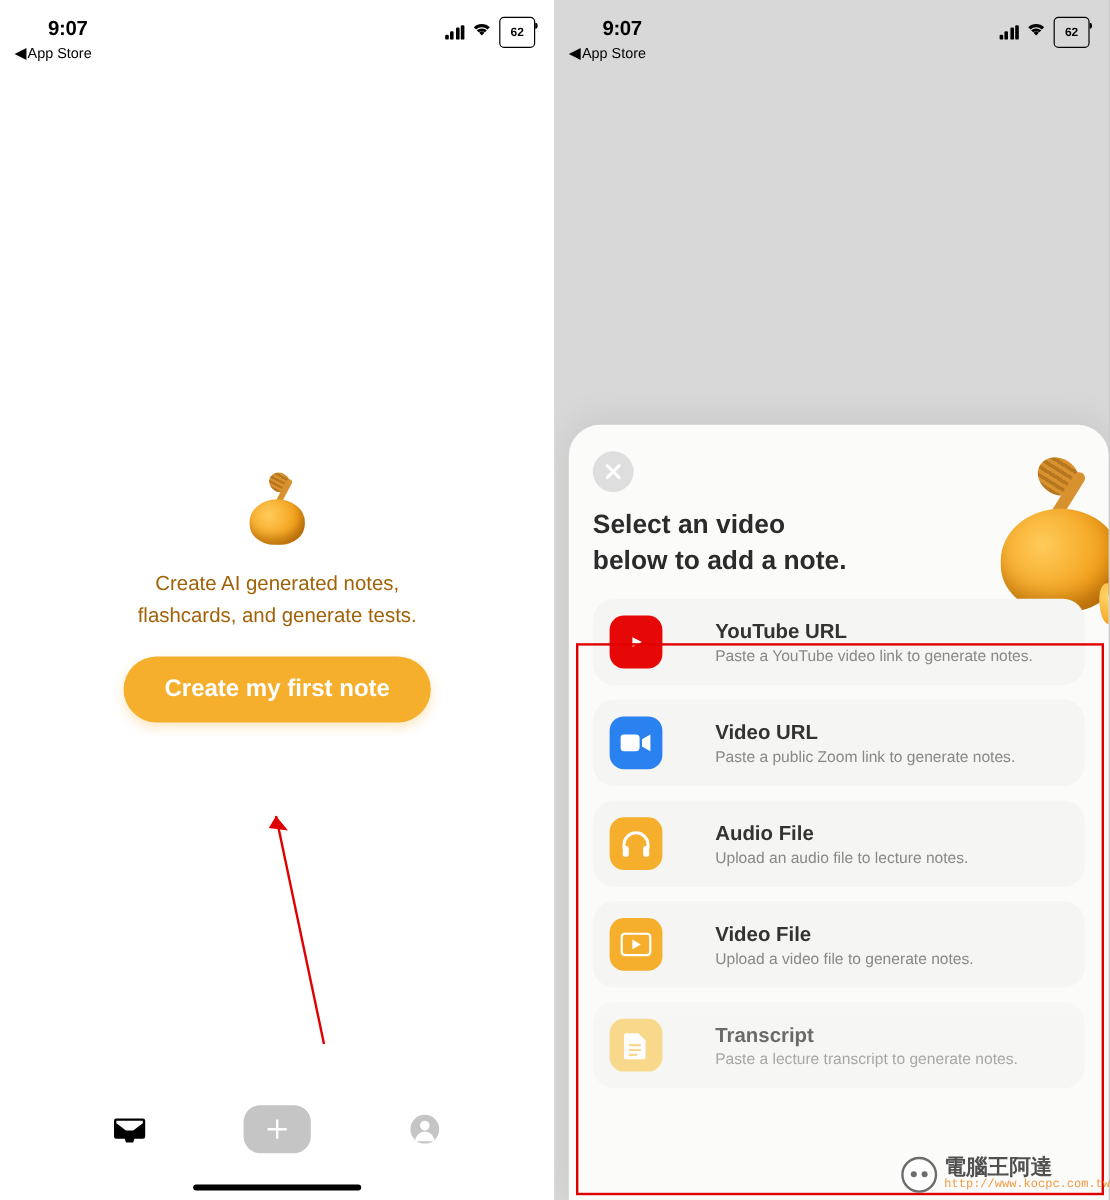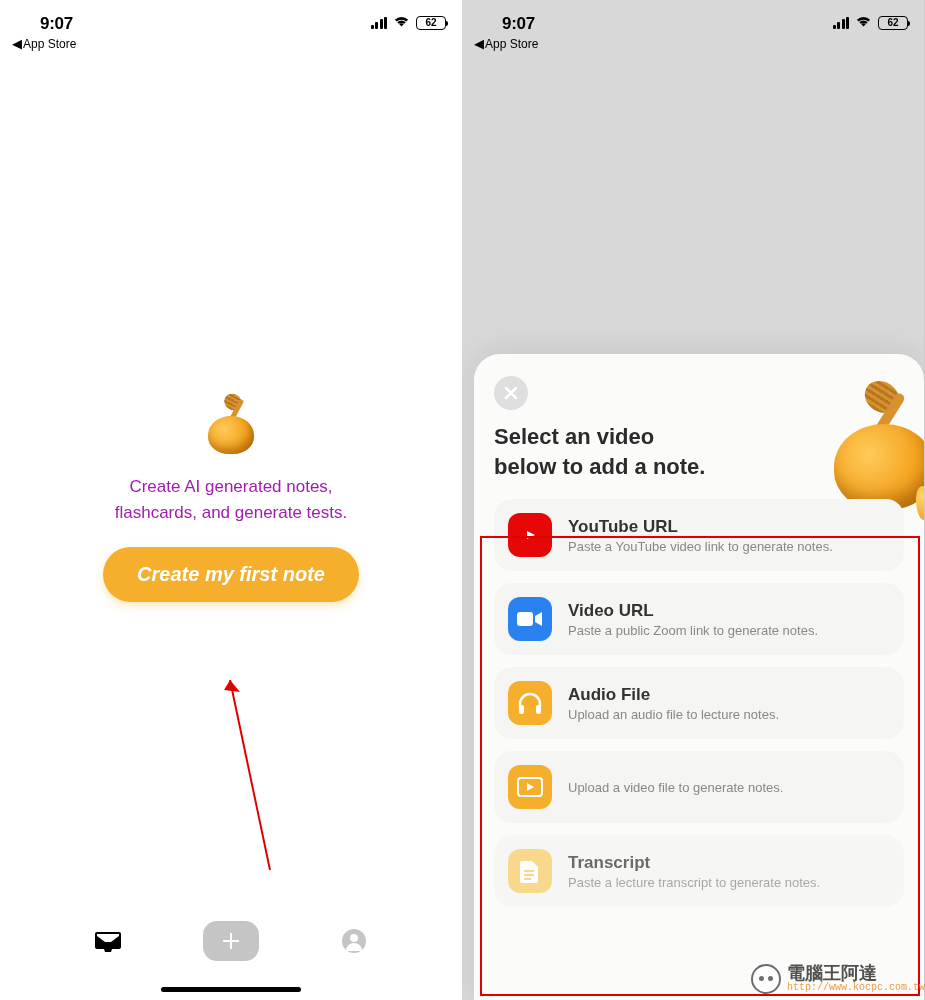--- a/index.html
+++ b/index.html
@@ -30,21 +30,21 @@
     height: 36px;
     font-weight: 600;
   }
   .status-time { font-size: 17px; letter-spacing: -0.3px; }
   .status-icons { display: flex; align-items: center; gap: 6px; }
   .status-cell { display:flex; gap:1.5px; align-items:flex-end; height:12px;}
   .status-cell span{ width:3px; background:#000; border-radius:1px;}
   .status-cell span:nth-child(1){height:4px;} .status-cell span:nth-child(2){height:7px;}
   .status-cell span:nth-child(3){height:10px;} .status-cell span:nth-child(4){height:12px;}
   .status-wifi svg{width:17px;height:13px;}
-  .status-batt { position:relative; width:30px; height:14px; border:1.5px solid #000; border-radius:4px; display:flex; align-items:flex-start; justify-content:center;}
+  .status-batt { position:relative; width:30px; height:26px; border:1.5px solid #000; border-radius:4px; display:flex; align-items:center; justify-content:center;}
   .status-batt::after{content:""; position:absolute; right:-3px; top:4px; width:2px; height:5px; background:#000; border-radius:0 2px 2px 0;}
   .status-batt-txt{font-size:10px; font-weight:700;}
   .breadcrumb { font-size:12px; padding:0 12px 6px; display:flex; align-items:center; gap:1px;}
   .breadcrumb-arrow{font-size:13px;}
 
   
   .center-stage {
     position:absolute; top:0; left:0; right:0; bottom:0;
     display:flex; flex-direction:column; align-items:center; justify-content:center;
     padding:0 30px; text-align:center;
@@ -56,26 +56,25 @@
     box-shadow: inset -3px -6px 8px rgba(120,60,0,.4);
   }
   .honey-pot .stick{
     width:5px; height:28px; background:#d8912f; position:absolute; top:0; left:30px;
     transform:rotate(28deg); border-radius:3px;
   }
   .honey-pot .dipper{
     width:18px; height:16px; background:repeating-linear-gradient(#d8912f,#d8912f 2px,#b6771f 2px,#b6771f 4px);
     border-radius:50%; position:absolute; top:-4px; left:21px; transform:rotate(28deg);
   }
-  .onboard-text{ font-size:17px; color:#a21caf; line-height:1.5; margin-bottom:22px;}
+  .onboard-text{ font-size:17px; color:#a16207; line-height:1.5; margin-bottom:22px;}
   .primary-btn{
     background:#f5af2d; color:#fff; font-size:20px; font-weight:600;
     padding:16px 34px; border:none; border-radius:999px; cursor:pointer;
     box-shadow:0 4px 10px rgba(245,175,45,.3);
-    font-style:italic;
   }
 
   
   .arrow-annot{
     position:absolute; left:210px; top:670px; width:80px; height:210px; pointer-events:none;
   }
 
   
   .tab-bar{
     position:absolute; bottom:0; left:0; right:0; height:92px;
@@ -130,21 +129,21 @@
   }
   .opt-icon{
     width:44px; height:44px; border-radius:12px; flex-shrink:0;
     display:flex; align-items:center; justify-content:center; color:#fff;
   }
   .ic-youtube{ background:#e60707;}
   .ic-zoom{ background:#2a82f0;}
   .ic-audio{ background:#f5af2d;}
   .ic-video{ background:#f5af2d;}
   .ic-transcript{ background:#f8cc62;}
-  .opt-text{ display:flex; flex-direction:column; gap:2px;}
+  .opt-text{ display:flex; flex-direction:column; gap:2px;margin-left:28px;}
   .opt-title{ font-size:17px; font-weight:600; color:#333;}
   .opt-desc{ font-size:13px; color:#888;}
   .option-card.fade{ opacity:.72;}
 
   .red-box{
     position:absolute; border:2px solid #e00000; pointer-events:none;
     left:480px; top:536px; width:440px; height:460px;
   }
 
   
@@ -318,20 +317,21 @@
       </div>
 
       <div class="option-card">
         <div class="opt-icon ic-video">
           <svg width="26" height="20" viewBox="0 0 26 20">
               <rect x="1" y="1" width="24" height="18" rx="3" fill="none" stroke="#fff" stroke-width="2"></rect>
               <path d="M10 6v8l7-4z" fill="#fff"></path>
             </svg>
         </div>
         <div class="opt-text">
+          <span class="opt-title">Video File</span>
           <span class="opt-desc">Upload a video file to generate notes.</span>
         </div>
       </div>
 
       <div class="option-card fade">
         <div class="opt-icon ic-transcript">
           <svg width="20" height="24" viewBox="0 0 20 24">
               <path d="M2 2h10l6 6v14a2 2 0 0 1-2 2H2a2 2 0 0 1-2-2V4a2 2 0 0 1 2-2Z" fill="#fff"></path>
               <path d="M4 12h10M4 16h10M4 20h7" stroke="#f8cc62" stroke-width="1.8"></path>
             </svg>

